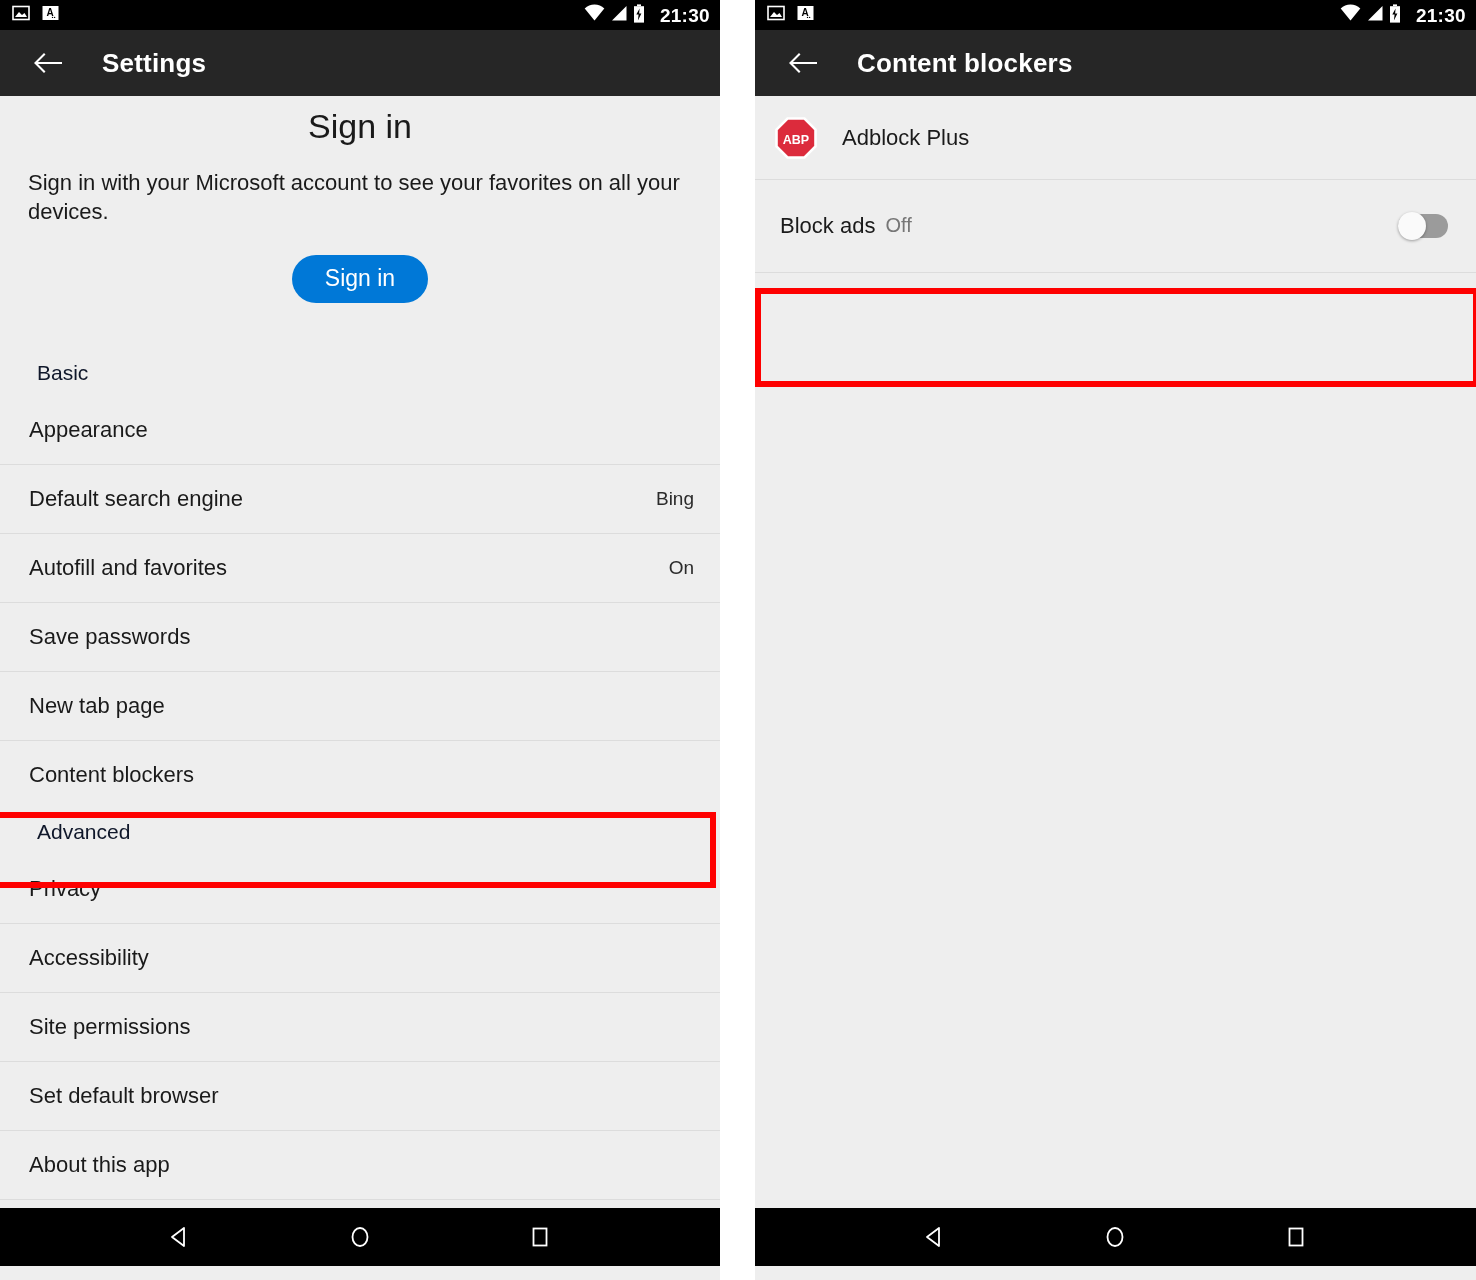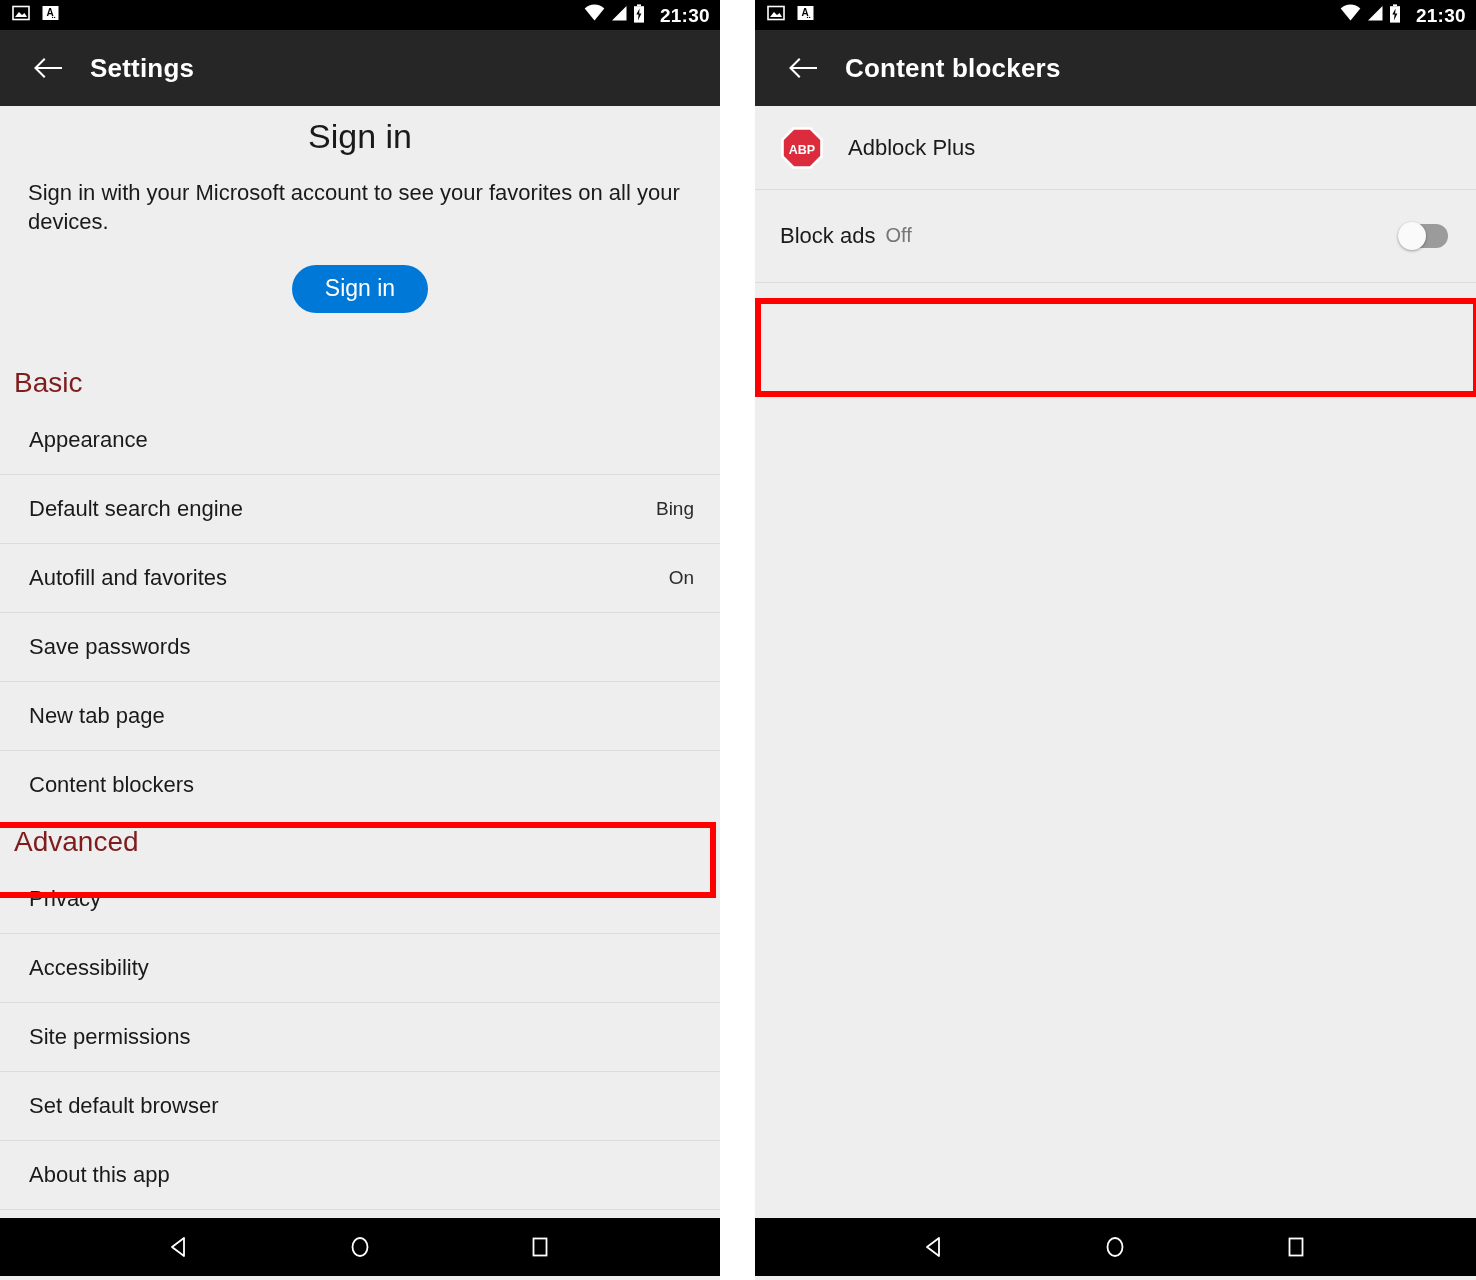--- a/index.html
+++ b/index.html
@@ -55,26 +55,26 @@
     font-size: 19px;
     font-weight: bold;
     letter-spacing: 0.3px;
     line-height: 1;
     margin-left: 10px;
   }
   .sicon { display: block; }
 
   
   .toolbar {
-    height: 76px;
+    height: 66px;
     background: #262626;
     display: flex;
     align-items: center;
     padding-left: 34px;
-    gap: 28px;
+    gap: 40px;
   }
   .back-arrow { cursor: pointer; display: flex; align-items: center; }
   .toolbar-title {
     color: #ffffff;
     font-size: 26px;
     font-weight: bold;
     letter-spacing: 0.2px;
   }
 
   
@@ -113,23 +113,23 @@
     font-family: "Liberation Sans", sans-serif;
     border: none;
     border-radius: 24px;
     padding: 11px 33px 13px 33px;
     cursor: pointer;
     line-height: 1.05;
   }
 
   
   .section-header {
-    color: #7f1d1d;
-    font-size: 28px;
-    padding: 0 0 0 14px;
+    color: #0f172a;
+    font-size: 21px;
+    padding: 0 0 0 37px;
     height: 46px;
     display: flex;
     align-items: center;
   }
   .section-header.basic { margin-top: 47px; }
   .section-header.advanced { margin-top: 0; }
 
   
   .row {
     position: relative;
@@ -175,21 +175,21 @@
     top: 192px;
     width: 724px;
     height: 99px;
   }
 
   
   .abp-row {
     height: 83px;
     display: flex;
     align-items: center;
-    padding-left: 25px;
+    padding-left: 19px;
     gap: 24px;
     background: #eeeeee;
     cursor: pointer;
   }
   .abp-logo { width: 44px; height: 44px; display: block; }
   .abp-name { font-size: 22px; color: #1a1a1a; }
 
   .toggle-row {
     height: 92px;
     display: flex;

